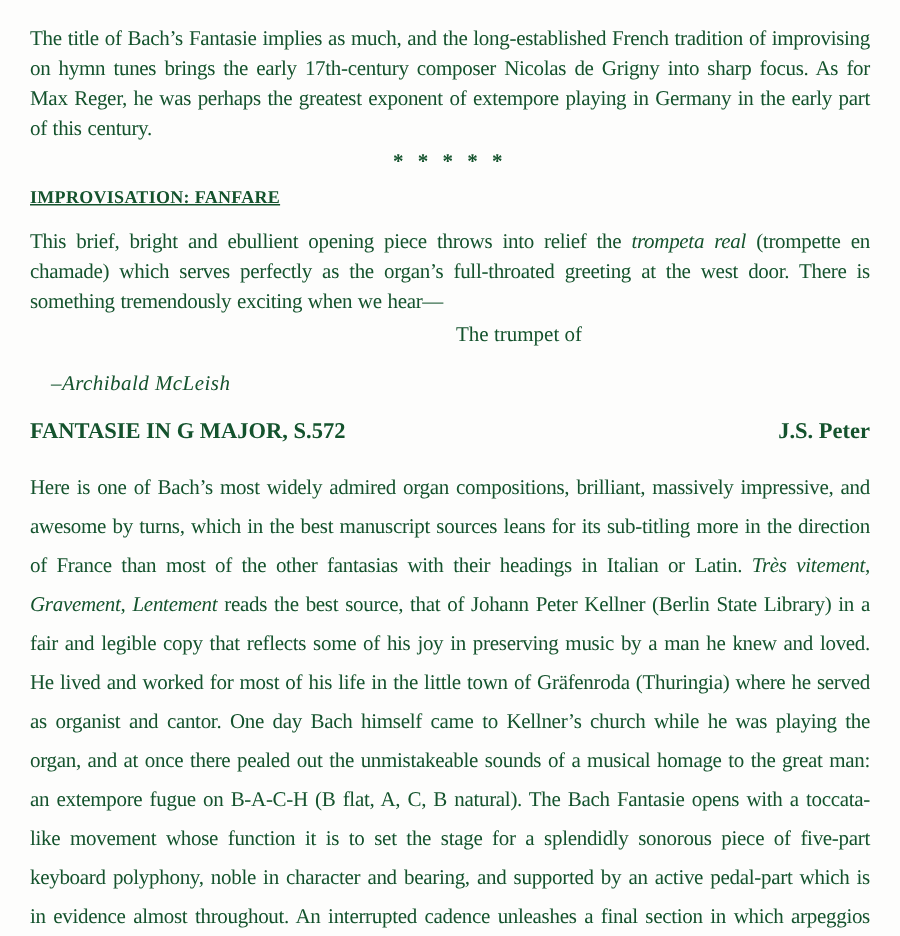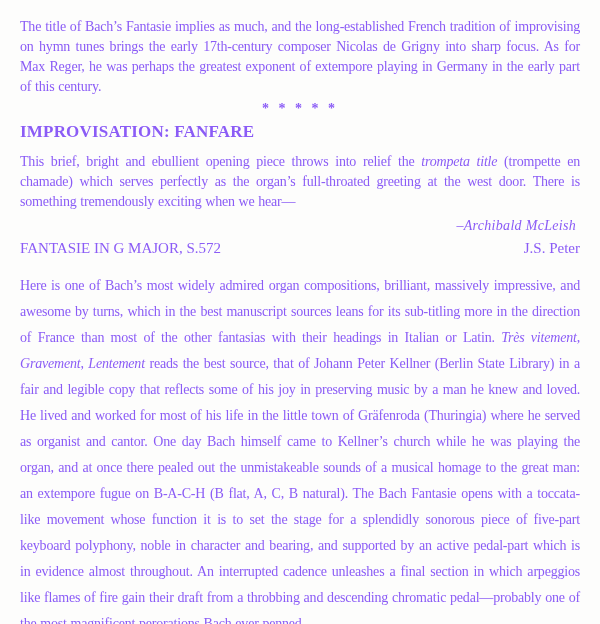--- a/index.html
+++ b/index.html
@@ -9,90 +9,92 @@
     height: 624px;
     overflow: hidden;
     background: #fdfdfc;
   }
   .page {
     box-sizing: border-box;
     width: 600px;
     height: 624px;
     padding: 17px 20px 0 20px;
     font-family: "Liberation Serif", "DejaVu Serif", serif;
-    color: #8b5cf6;
+    color: #14532d;
     overflow: hidden;
   }
   .body-text {
     margin: 0;
     font-size: 14px;
     line-height: 20px;
     text-align: justify;
     letter-spacing: -0.2px;
     word-spacing: 0.5px;
   }
   .asterisk-sep {
     margin: 4px 0 0 0;
     text-align: center;
     font-size: 14px;
     font-weight: bold;
     line-height: 16px;
     letter-spacing: 3px;
   }
   .section-heading {
     margin: 6px 0 0 0;
-    font-size: 17px;
+    font-size: 12px;
     font-weight: bold;
     line-height: 17px;
     letter-spacing: 0.2px;
+    text-decoration: underline;
   }
   .p2 { margin-top: 12px; }
   .poem {
     margin: 2px 0 0 258px;
     font-size: 14px;
     line-height: 19px;
   }
   .poem-line-first { margin-left: 26px; }
   .poem-attribution {
-    margin: 4px;
+    margin: 14px;
     font-size: 14px;
     line-height: 19px;
     font-style: italic;
-    text-align: right;
+    text-align: left;
     letter-spacing: 0.3px;
   }
   .work-row {
     margin-top: 5px;
     display: flex;
     justify-content: space-between;
     align-items: baseline;
     font-size: 15px;
-    font-weight: normal;
+    font-weight: bold;
     line-height: 17px;
   }
   .p3 {
     margin-top: 16px;
     line-height: 26px;
   }
   i { font-style: italic; }
 </style>
 </head>
 <body>
 
 <div class="page">
 
   <p class="body-text p1"><span>The title of Bach’s Fantasie implies as much, and the long-established French tradition of improvising on hymn tunes brings the early 17th-century composer Nicolas de Grigny into sharp focus. As for Max Reger, he was perhaps the greatest exponent of extempore playing in Germany in the early part of this century.</span></p>
 
   <div class="asterisk-sep">* * * * *</div>
 
   <h2 class="section-heading">IMPROVISATION: FANFARE</h2>
 
-  <p class="body-text p2"><span>This brief, bright and ebullient opening piece throws into relief the </span><i>trompeta title</i><span> (trompette en chamade) which serves perfectly as the organ’s full-throated greeting at the west door. There is something tremendously exciting when we hear—</span></p>
+  <p class="body-text p2"><span>This brief, bright and ebullient opening piece throws into relief the </span><i>trompeta real</i><span> (trompette en chamade) which serves perfectly as the organ’s full-throated greeting at the west door. There is something tremendously exciting when we hear—</span></p>
 
   <div class="poem">
+    <div class="poem-line poem-line-first">The trumpet of</div>
   </div>
 
   <p class="poem-attribution">–Archibald McLeish</p>
 
   <div class="work-row">
     <span>FANTASIE IN G MAJOR, S.572</span>
     <span>J.S. Peter</span>
   </div>
 
   <p class="body-text p3"><span>Here is one of Bach’s most widely admired organ compositions, brilliant, massively impressive, and awesome by turns, which in the best manuscript sources leans for its sub-titling more in the direction of France than most of the other fantasias with their headings in Italian or Latin. </span><i>Très vitement</i><span>, </span><i>Gravement</i><span>, </span><i>Lentement</i><span> reads the best source, that of Johann Peter Kellner (Berlin State Library) in a fair and legible copy that reflects some of his joy in preserving music by a man he knew and loved. He lived and worked for most of his life in the little town of Gräfenroda (Thuringia) where he served as organist and cantor. One day Bach himself came to Kellner’s church while he was playing the organ, and at once there pealed out the unmistakeable sounds of a musical homage to the great man: an extempore fugue on B-A-C-H (B flat, A, C, B natural). The Bach Fantasie opens with a toccata-like movement whose function it is to set the stage for a splendidly sonorous piece of five-part keyboard polyphony, noble in character and bearing, and supported by an active pedal-part which is in evidence almost throughout. An interrupted cadence unleashes a final section in which arpeggios like flames of fire gain their draft from a throbbing and descending chromatic pedal—probably one of the most magnificent perorations Bach ever penned.</span></p>

